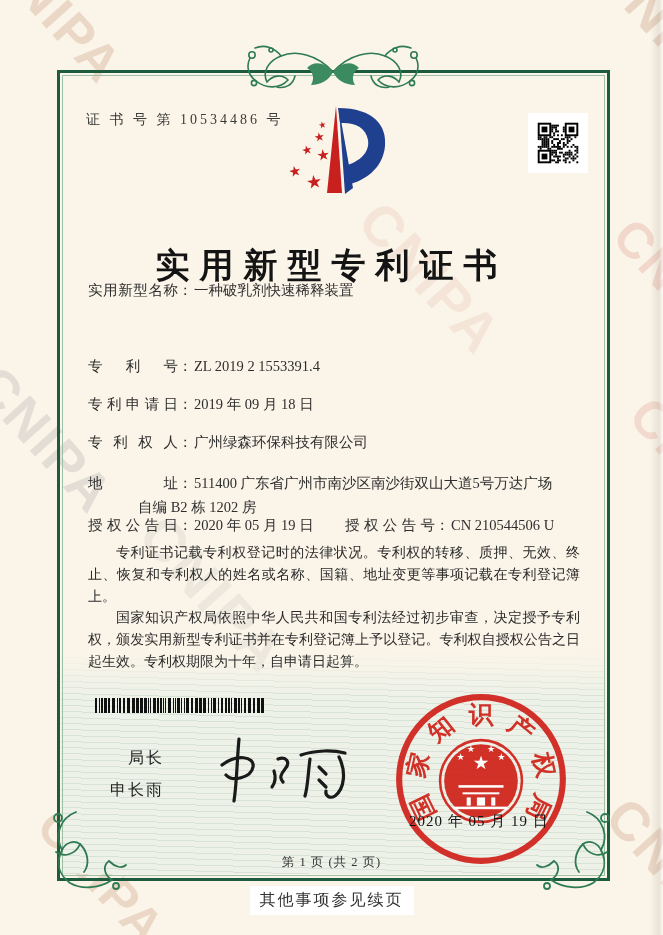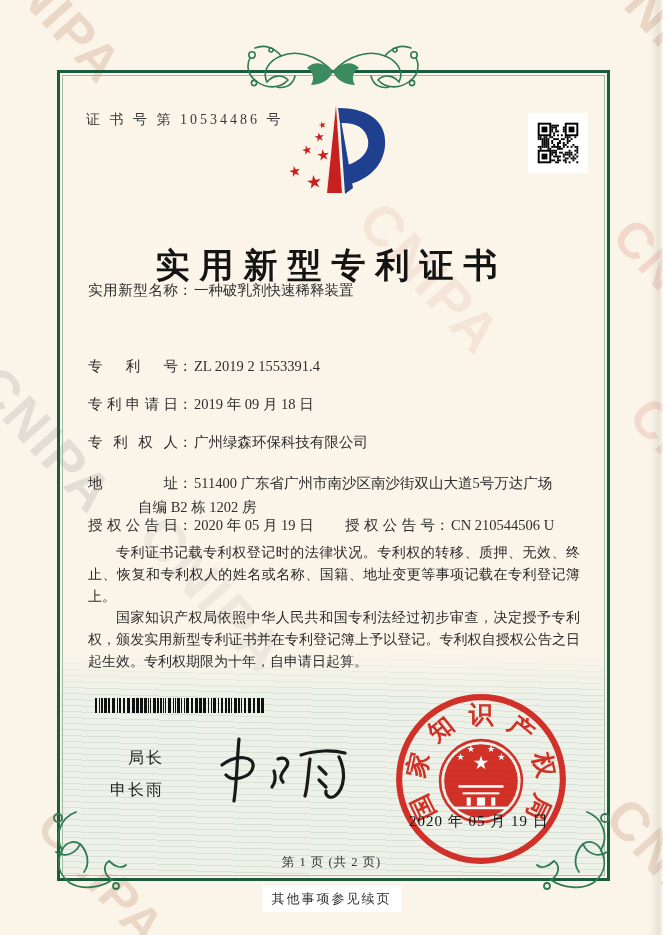--- a/index.html
+++ b/index.html
@@ -38,21 +38,21 @@
         font-family:"Liberation Sans","DejaVu Sans",sans-serif;color:#222;letter-spacing:2px;margin-left:18px;}
   .officer-name{position:absolute;left:110px;top:780px;font-size:16px;z-index:3;
         font-family:"Liberation Sans","DejaVu Sans",sans-serif;color:#222;letter-spacing:2px;}
   .signature{position:absolute;left:202px;top:733px;z-index:3;}
   .seal{position:absolute;left:393px;top:691px;z-index:3;opacity:.93;}
   .seal-date{position:absolute;left:409px;top:812px;font-size:15px;color:#151515;
         letter-spacing:1px;z-index:4;white-space:nowrap;}
   .page-footer{position:absolute;left:0;top:854px;width:100%;text-align:center;
         font-size:12.5px;color:#333;z-index:3;letter-spacing:1px;}
   .continuation-note{position:absolute;left:50%;transform:translateX(-50%);top:886px;
-        background:#fff;padding:4px 10px;font-size:13px;color:#333;z-index:3;
+        background:#fff;padding:4px 10px;font-size:16px;color:#333;z-index:3;
         letter-spacing:2px;white-space:nowrap;}
 </style>
 </head>
 <body>
 
 <div class="page">
 
   <div class="watermark" style="left:-28px;top:-18px;font-size:52px;color:rgba(205,160,135,.35);">CNIPA</div>
   <div class="watermark" style="left:578px;top:-4px;font-size:56px;color:rgba(205,160,135,.38);">CNIPA</div>
   <div class="watermark" style="left:596px;top:258px;font-size:50px;color:rgba(228,168,155,.38);">CNIPA</div>

